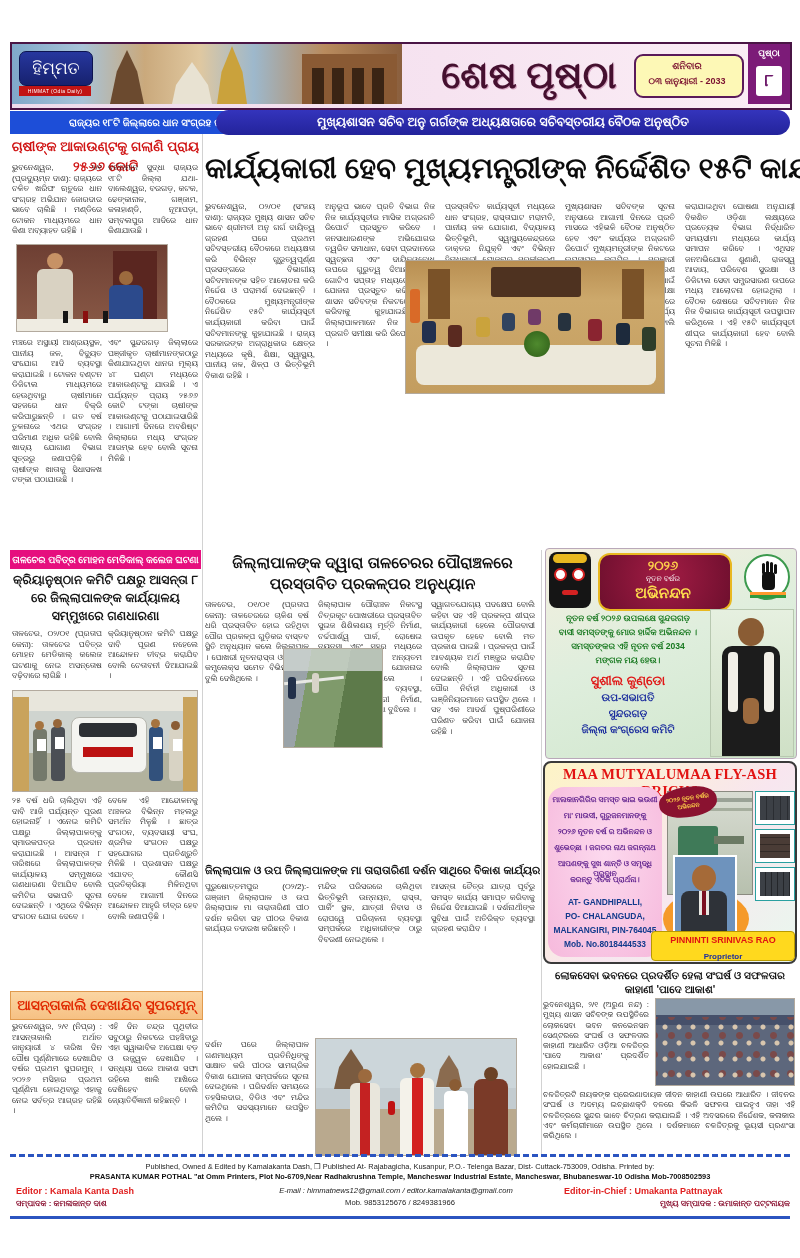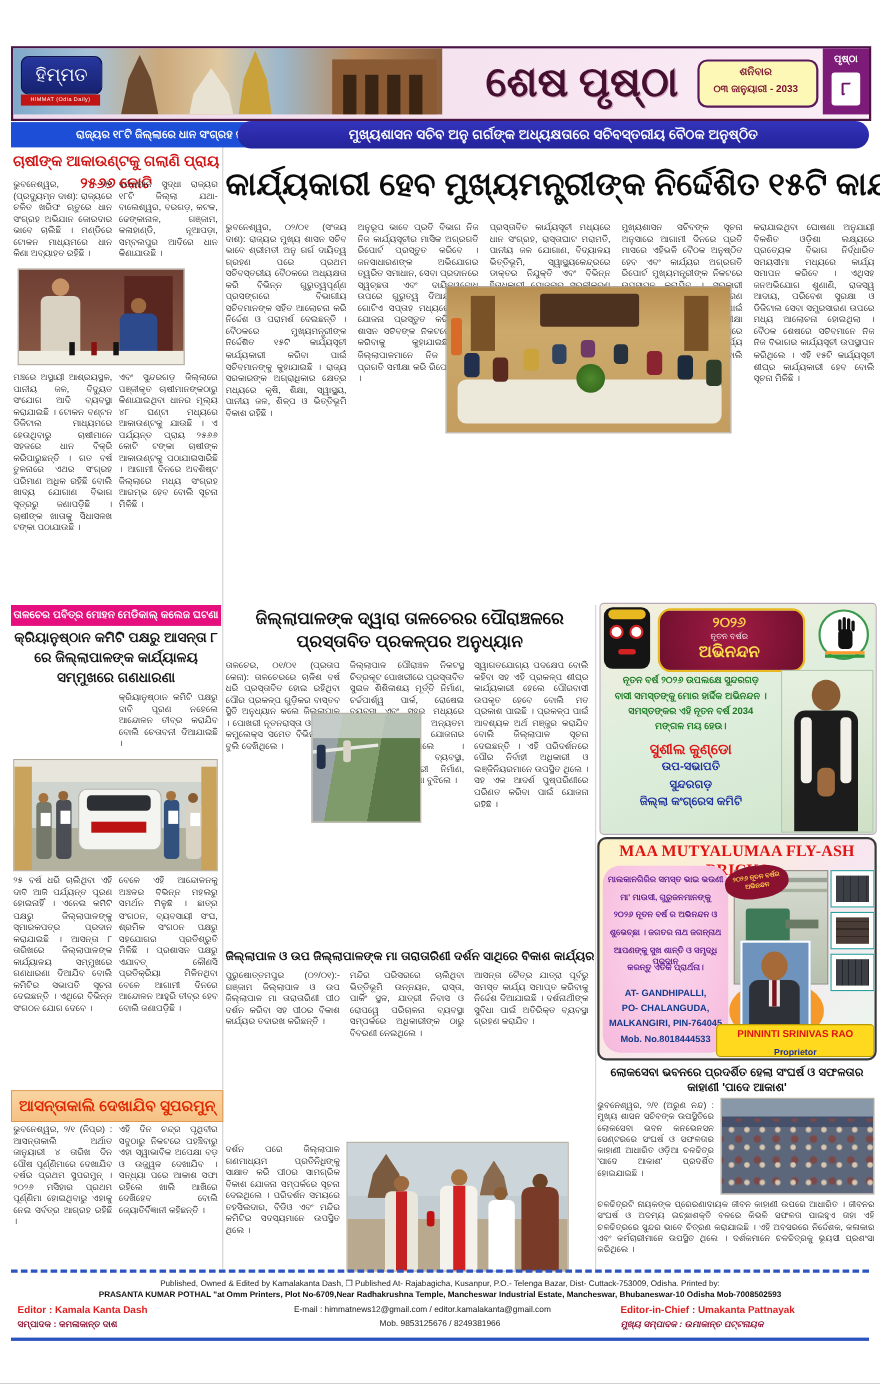--- a/index.html
+++ b/index.html
@@ -85,20 +85,21 @@
     <div class="d" style="left:122px;top:48px;width:13px;height:16px;background:#703a68;border-radius:4px;"></div>
     <div class="d" style="left:152px;top:52px;width:13px;height:18px;background:#26323e;border-radius:4px;"></div>
     <div class="d" style="left:182px;top:58px;width:14px;height:22px;background:#8a2430;border-radius:4px;"></div>
     <div class="d" style="left:210px;top:62px;width:14px;height:22px;background:#1d2a3c;border-radius:4px;"></div>
     <div class="d" style="left:236px;top:66px;width:14px;height:24px;background:#2e3d2a;border-radius:4px;"></div>
     <div class="d" style="left:4px;top:28px;width:10px;height:34px;background:#d96a28;border-radius:3px;"></div>
   </div>
 
   <div class="abs" style="left:10px;top:550px;width:191px;height:19px;background:#e60f7e;color:#fff;font-size:9.5px;font-weight:bold;text-align:center;line-height:19px;">ତାଳଚେର ପବିତ୍ର ମୋହନ ମେଡିକାଲ୍ କଲେଜ ଘଟଣା</div>
   <div class="abs ctr bold" style="left:10px;top:571px;width:191px;height:56px;color:#141414;font-size:12.5px;line-height:18px;">କ୍ରିୟାନୁଷ୍ଠାନ କମିଟି ପକ୍ଷରୁ ଆସନ୍ତା ୮ ରେ ଜିଲ୍ଲାପାଳଙ୍କ କାର୍ଯ୍ୟାଳୟ ସମ୍ମୁଖରେ ଗଣଧାରଣା</div>
+  <div class="abs jt" style="left:12px;top:629px;width:90px;height:58px;">ତାଳଚେର, ୦୨/୦୧ (ପ୍ରତାପ କେନା): ତାଳଚେର ପବିତ୍ର ମୋହନ ମେଡିକାଲ୍ କଲେଜ ଘଟଣାକୁ ନେଇ ଅସନ୍ତୋଷ ବଢ଼ିବାରେ ଲାଗିଛି ।</div>
   <div class="abs jt" style="left:108px;top:629px;width:90px;height:58px;">କ୍ରିୟାନୁଷ୍ଠାନ କମିଟି ପକ୍ଷରୁ ଦାବି ପୂରଣ ନହେଲେ ଆନ୍ଦୋଳନ ତୀବ୍ର କରାଯିବ ବୋଲି ଚେତାବନୀ ଦିଆଯାଇଛି ।</div>
 
   <div class="photo" style="left:12px;top:690px;width:186px;height:102px;background:linear-gradient(180deg,#e8e6dc 0 20%,#cfd4cf 20% 62%,#b2b29e 62% 100%);">
     <div class="d" style="left:0;top:6px;width:16px;height:96px;background:#c9a35c;"></div>
     <div class="d" style="left:170px;top:6px;width:16px;height:96px;background:#c9a35c;"></div>
     <div class="d" style="left:58px;top:26px;width:74px;height:54px;background:#f4f4f0;border-radius:8px;border:1px solid #b5b5ad;"></div>
     <div class="d" style="left:66px;top:32px;width:58px;height:14px;background:#2c2f33;border-radius:4px;"></div>
     <div class="d" style="left:70px;top:56px;width:50px;height:10px;background:#bc1212;"></div>
     <div class="d" style="left:20px;top:38px;width:14px;height:52px;background:#74796b;border-radius:4px;"></div>
     <div class="d" style="left:38px;top:36px;width:14px;height:54px;background:#4b4f55;border-radius:4px;"></div>
@@ -122,21 +123,21 @@
   <div class="abs jt" style="left:431px;top:600px;width:104px;height:258px;">ସ୍ୱାଗତଯୋଗ୍ୟ ପଦକ୍ଷେପ ବୋଲି କହିବା ସହ ଏହି ପ୍ରକଳ୍ପ ଶୀଘ୍ର କାର୍ଯ୍ୟକାରୀ ହେଲେ ପୌରବାସୀ ଉପକୃତ ହେବେ ବୋଲି ମତ ପ୍ରକାଶ ପାଇଛି । ପ୍ରକଳ୍ପ ପାଇଁ ଆବଶ୍ୟକ ଅର୍ଥ ମଞ୍ଜୁର କରାଯିବ ବୋଲି ଜିଲ୍ଲାପାଳ ସୂଚନା ଦେଇଛନ୍ତି । ଏହି ପରିଦର୍ଶନରେ ପୌର ନିର୍ବାହୀ ଅଧିକାରୀ ଓ ଇଞ୍ଜିନିୟରମାନେ ଉପସ୍ଥିତ ଥିଲେ । ସହ ଏକ ଆଦର୍ଶ ପୁଷ୍ପରିଣୀରେ ପରିଣତ କରିବା ପାଇଁ ଯୋଜନା ରହିଛି ।</div>
 
   <div class="photo" style="left:283px;top:648px;width:100px;height:100px;background:linear-gradient(100deg,#9aa3a8 0 24%,#7f9a6b 24% 58%,#5d7a4a 58% 100%);">
     <div class="d" style="left:0;top:0;width:100px;height:22px;background:#cfd6d2;opacity:.8;"></div>
     <div class="d" style="left:0;top:30px;width:60px;height:3px;background:#e8e8e4;transform:rotate(-6deg);"></div>
     <div class="d" style="left:4px;top:28px;width:8px;height:22px;background:#22304a;border-radius:3px;"></div>
     <div class="d" style="left:28px;top:24px;width:7px;height:20px;background:#d8d4c8;border-radius:3px;"></div>
   </div>
 
   <div class="abs ctr bold" style="left:205px;top:862px;width:335px;height:16px;color:#101010;font-size:11px;line-height:16px;white-space:nowrap;overflow:hidden;">ଜିଲ୍ଲାପାଳ ଓ ଉପ ଜିଲ୍ଲାପାଳଙ୍କ ମା ତାରାତାରିଣୀ ଦର୍ଶନ ସାଥିରେ ବିକାଶ କାର୍ଯ୍ୟର ତଦାରଖ</div>
-  <div class="abs jt" style="left:205px;top:882px;width:104px;height:154px;">ପୁରୁଷୋତ୍ତମପୁର (୦୨/୦୧):- ଗଞ୍ଜାମ ଜିଲ୍ଲାପାଳ ଓ ଉପ ଜିଲ୍ଲାପାଳ ମା ତାରାତାରିଣୀ ପୀଠ ଦର୍ଶନ କରିବା ସହ ପୀଠର ବିକାଶ କାର୍ଯ୍ୟର ତଦାରଖ କରିଛନ୍ତି ।</div>
+  <div class="abs jt" style="left:205px;top:882px;width:104px;height:154px;">ପୁରୁଷୋତ୍ତମପୁର (୦୨/2):- ଗଞ୍ଜାମ ଜିଲ୍ଲାପାଳ ଓ ଉପ ଜିଲ୍ଲାପାଳ ମା ତାରାତାରିଣୀ ପୀଠ ଦର୍ଶନ କରିବା ସହ ପୀଠର ବିକାଶ କାର୍ଯ୍ୟର ତଦାରଖ କରିଛନ୍ତି ।</div>
   <div class="abs jt" style="left:318px;top:882px;width:104px;height:154px;">ମନ୍ଦିର ପରିସରରେ ଚାଲିଥିବା ଭିତ୍ତିଭୂମି ଉନ୍ନୟନ, ରାସ୍ତା, ପାର୍କିଂ ସ୍ଥଳ, ଯାତ୍ରୀ ନିବାସ ଓ ରୋପୱେ ପରିଚାଳନା ବ୍ୟବସ୍ଥା ସମ୍ପର୍କରେ ଅଧିକାରୀଙ୍କ ଠାରୁ ବିବରଣୀ ନେଇଥିଲେ ।</div>
   <div class="abs jt" style="left:431px;top:882px;width:104px;height:154px;">ଆସନ୍ତା ଚୈତ୍ର ଯାତ୍ରା ପୂର୍ବରୁ ସମସ୍ତ କାର୍ଯ୍ୟ ସମାପ୍ତ କରିବାକୁ ନିର୍ଦ୍ଦେଶ ଦିଆଯାଇଛି । ଦର୍ଶନାର୍ଥୀଙ୍କ ସୁବିଧା ପାଇଁ ଅତିରିକ୍ତ ବ୍ୟବସ୍ଥା ଗ୍ରହଣ କରାଯିବ ।</div>
   <div class="abs jt" style="left:205px;top:1040px;width:104px;height:114px;">ଦର୍ଶନ ପରେ ଜିଲ୍ଲାପାଳ ଗଣମାଧ୍ୟମ ପ୍ରତିନିଧିଙ୍କୁ ସାକ୍ଷାତ କରି ପୀଠର ସାମଗ୍ରିକ ବିକାଶ ଯୋଜନା ସମ୍ପର୍କରେ ସୂଚନା ଦେଇଥିଲେ । ପରିଦର୍ଶନ ସମୟରେ ତହସିଲଦାର, ବିଡିଓ ଏବଂ ମନ୍ଦିର କମିଟିର ସଦସ୍ୟମାନେ ଉପସ୍ଥିତ ଥିଲେ ।</div>
 
   <div class="photo" style="left:315px;top:1038px;width:202px;height:118px;background:linear-gradient(180deg,#ccd6da 0 42%,#c3ccd0 42% 60%,#b9a98e 60% 100%);">
     <div class="d" style="left:18px;top:10px;width:34px;height:40px;background:#7a5b40;clip-path:polygon(50% 0,85% 45%,100% 100%,0 100%,15% 45%);"></div>
     <div class="d" style="left:120px;top:16px;width:26px;height:32px;background:#8a6b4f;clip-path:polygon(50% 0,85% 45%,100% 100%,0 100%,15% 45%);"></div>
     <div class="d" style="left:42px;top:30px;width:14px;height:14px;border-radius:50%;background:#9c6a3e;"></div>
     <div class="d" style="left:34px;top:44px;width:30px;height:74px;background:#e9e6dc;border-radius:6px 6px 0 0;"></div>
     <div class="d" style="left:44px;top:44px;width:10px;height:74px;background:#c42222;"></div>
@@ -241,19 +242,19 @@
     <div class="d" style="left:0;top:18px;width:140px;height:70px;background-image:radial-gradient(circle 3px,#d9c6ae 0 2px,rgba(0,0,0,0) 3px),radial-gradient(circle 4px,#7a4a4a 0 3px,rgba(0,0,0,0) 4px);background-size:14px 16px,17px 19px;background-position:2px 2px,7px 9px;"></div>
     <div class="d" style="left:0;top:0;width:140px;height:16px;background:#8property89aa8;background:#8898a8;"></div>
   </div>
   <div class="abs jt" style="left:543px;top:1090px;width:252px;height:64px;font-size:7.8px;">ଚଳଚ୍ଚିତ୍ରଟି ନାୟକଙ୍କ ପ୍ରେରଣାଦାୟକ ଜୀବନ କାହାଣୀ ଉପରେ ଆଧାରିତ । ଜୀବନର ସଂଘର୍ଷ ଓ ଅଦମ୍ୟ ଇଚ୍ଛାଶକ୍ତି ବଳରେ କିଭଳି ସଫଳତା ପାଇହୁଏ ତାହା ଏହି ଚଳଚ୍ଚିତ୍ରରେ ସୁନ୍ଦର ଭାବେ ଚିତ୍ରଣ କରାଯାଇଛି । ଏହି ଅବସରରେ ନିର୍ଦ୍ଦେଶକ, କଳାକାର ଏବଂ କର୍ମଚାରୀମାନେ ଉପସ୍ଥିତ ଥିଲେ । ଦର୍ଶକମାନେ ଚଳଚ୍ଚିତ୍ରକୁ ଭୂୟସୀ ପ୍ରଶଂସା କରିଥିଲେ ।</div>
 
   <div class="abs" style="left:10px;top:1154px;width:780px;height:0;border-top:3px dashed #2b54c0;"></div>
   <div class="abs ctr" style="left:10px;top:1162px;width:780px;color:#222;font-size:7.4px;">Published, Owned &amp; Edited by Kamalakanta Dash, ❒ Published At- Rajabagicha, Kusanpur, P.O.- Telenga Bazar, Dist- Cuttack-753009, Odisha. Printed by:</div>
   <div class="abs ctr bold" style="left:10px;top:1172px;width:780px;color:#111;font-size:7.4px;">PRASANTA KUMAR POTHAL "at Omm Printers, Plot No-6709,Near Radhakrushna Temple, Mancheswar Industrial Estate, Mancheswar, Bhubaneswar-10 Odisha Mob-7008502593</div>
   <div class="abs bold" style="left:16px;top:1186px;width:220px;color:#e02020;font-size:9px;">Editor : Kamala Kanta Dash</div>
   <div class="abs bold" style="left:16px;top:1199px;width:220px;color:#8a1030;font-size:8px;">ସମ୍ପାଦକ : କମଳାକାନ୍ତ ଦାଶ</div>
-  <div class="abs ctr" style="left:224px;top:1186px;width:320px;color:#222;font-size:7.6px;">E-mail : himmatnews12@gmail.com / editor.kamalakanta@gmail.com</div>
+  <div class="abs ctr" style="left:236px;top:1186px;width:320px;color:#222;font-size:7.6px;font-style:italic;">E-mail : himmatnews12@gmail.com / editor.kamalakanta@gmail.com</div>
   <div class="abs ctr" style="left:240px;top:1198px;width:320px;color:#222;font-size:7.6px;">Mob. 9853125676 / 8249381966</div>
   <div class="abs bold" style="left:564px;top:1186px;width:226px;color:#e02020;font-size:9px;text-align:left;">Editor-in-Chief : Umakanta Pattnayak</div>
-  <div class="abs bold" style="left:564px;top:1199px;width:226px;color:#8a1030;font-size:8px;text-align:left;font-style:italic;">ମୁଖ୍ୟ ସମ୍ପାଦକ : ଉମାକାନ୍ତ ପଟ୍ଟନାୟକ</div>
+  <div class="abs bold" style="left:564px;top:1199px;width:226px;color:#8a1030;font-size:8px;text-align:right;">ମୁଖ୍ୟ ସମ୍ପାଦକ : ଉମାକାନ୍ତ ପଟ୍ଟନାୟକ</div>
   <div class="abs" style="left:10px;top:1216px;width:780px;height:3px;background:#2b54c0;"></div>
 
 </div>
 
 </body></html>

